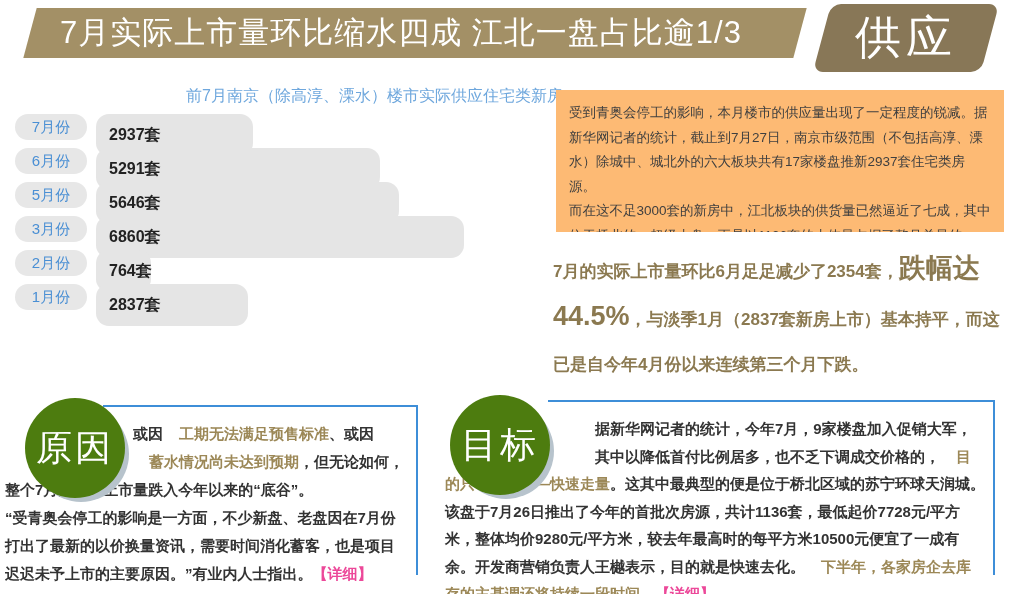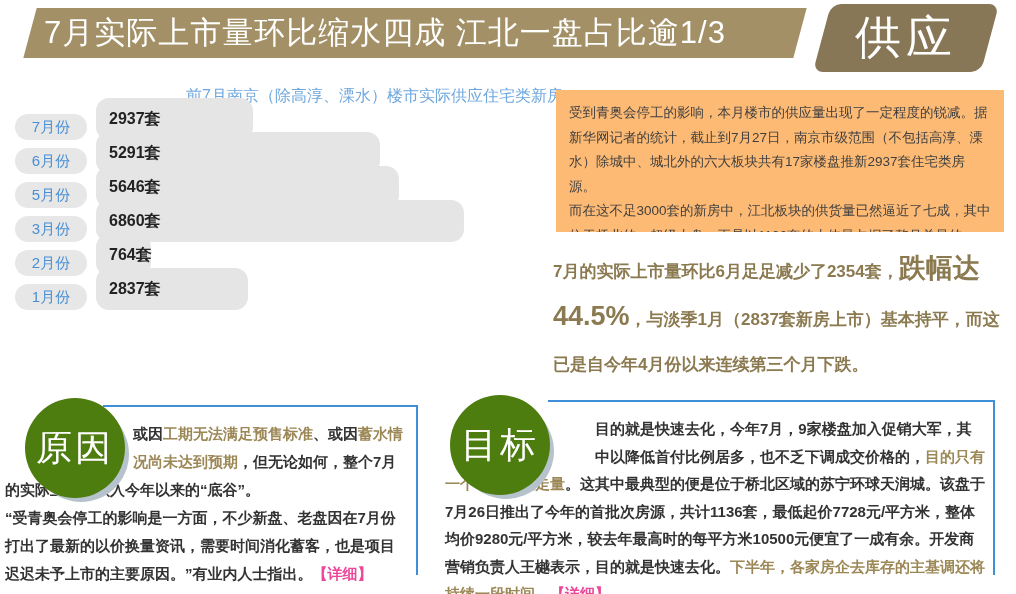--- a/index.html
+++ b/index.html
@@ -2,31 +2,31 @@
 <html lang="zh"><head>
 <meta charset="utf-8">
 <style>
   html,body{margin:0;padding:0;background:#fff;}
   body{font-family:"Liberation Sans","DejaVu Sans",sans-serif;}
   .page{position:relative;width:1016px;height:594px;background:#fff;overflow:hidden;}
 
   
   .banner-bg{position:absolute;left:30px;top:8px;width:770px;height:50px;
     background:#a39066;transform:skewX(-15deg);}
-  .banner-title{position:absolute;left:44px;top:12px;font-size:31px;color:#fff;
+  .banner-title{position:absolute;left:60px;top:12px;font-size:31px;color:#fff;
     letter-spacing:1px;white-space:nowrap;}
   .badge{position:absolute;left:822px;top:4px;width:168px;height:68px;
     background:#887757;transform:skewX(-15deg);border-radius:10px;}
   .badge-inner{width:100%;height:100%;display:flex;align-items:center;justify-content:center;
     transform:skewX(15deg);font-size:46px;color:#fff;letter-spacing:5px;}
 
   
   .chart{position:absolute;left:15px;top:86px;width:548px;}
   .chart-title{margin:0 0 7px 80px;font-size:16px;font-weight:400;color:#6ea7dd;white-space:nowrap;text-align:right;}
-  .crow{display:flex;align-items:flex-end;height:26px;margin-bottom:8px;}
+  .crow{display:flex;align-items:flex-start;height:26px;margin-bottom:8px;}
   .pill{width:72px;height:26px;border-radius:13px;background:#e7e7e7;color:#4a8fd4;
     font-size:15px;display:flex;align-items:center;justify-content:center;margin-right:9px;flex:none;}
   .bar{height:42px;border-radius:13px;background:#e5e5e5;display:flex;align-items:center;flex:none;}
   .bval{padding-left:13px;font-size:16px;font-weight:600;color:#222;white-space:nowrap;}
 
   
   .infobox{position:absolute;left:556px;top:90px;width:448px;height:142px;background:#fdba74;
     box-sizing:border-box;padding:11px 13px;overflow:hidden;}
   .infobox::before{content:"";position:absolute;left:-15px;top:14px;width:0;height:0;
     border-top:14px solid transparent;border-bottom:14px solid transparent;border-right:15px solid #e2e2e2;}
@@ -53,21 +53,21 @@
     letter-spacing:3px;box-shadow:6px 6px 0 -2px #b7c3cc;}
   .sec-reason .circle{left:22px;top:5px;}
   .sec-target .circle{left:7px;top:2px;}
   .sec-text{font-size:15px;font-weight:bold;color:#333;}
   .sec-reason .sec-text{padding:27px 14px 0 2px;line-height:28px;}
   .sec-target .sec-text{padding:22px 10px 0 2px;line-height:27.5px;}
   .sec-text p{margin:0;}
   .spacer{float:left;}
   .sec-reason .spacer{width:128px;height:56px;}
   .sec-target .spacer{width:150px;height:55px;}
-  .gold{color:#9c8857;}
+  .gold{color:#9c8857;padding-left:16px;}
   .link{color:#ec4899;cursor:pointer;}
 </style>
 </head>
 <body>
 
 <div class="page">
 
   <div class="banner-bg"></div>
   <div class="banner-title">7月实际上市量环比缩水四成 江北一盘占比逾1/3</div>
   <div class="badge">
@@ -133,17 +133,17 @@
       <p><span>“受青奥会停工的影响是一方面，不少新盘、老盘因在7月份打出了最新的以价换量资讯，需要时间消化蓄客，也是项目迟迟未予上市的主要原因。”有业内人士指出。</span><span class="link">【详细】</span></p>
     </div>
   </div>
 
   <div class="sec sec-target">
     <div class="topline"></div>
     <div class="sideline"></div>
     <div class="circle">目标</div>
     <div class="sec-text">
       <div class="spacer"></div>
-      <p><span>目的就是快速去化，今年7月，9家楼盘加入促销大军，其中以降低首付比例居多，也不乏下调成交价格的，</span><span class="gold">目的只有一个——快速走量</span><span>。这其中最典型的便是位于桥北区域的苏宁环球天润城。该盘于7月26日推出了今年的首批次房源，共计1136套，最低起价7728元/平方米，整体均价9280元/平方米，较去年最高时的每平方米10500元便宜了一成有余。开发商营销负责人王樾表示，目的就是快速去化。</span><span class="gold">下半年，各家房企去库存的主基调还将持续一段时间。</span><span class="link">【详细】</span></p>
+      <p><span>据新华网记者的统计，今年7月，9家楼盘加入促销大军，其中以降低首付比例居多，也不乏下调成交价格的，</span><span class="gold">目的只有一个——快速走量</span><span>。这其中最典型的便是位于桥北区域的苏宁环球天润城。该盘于7月26日推出了今年的首批次房源，共计1136套，最低起价7728元/平方米，整体均价9280元/平方米，较去年最高时的每平方米10500元便宜了一成有余。开发商营销负责人王樾表示，目的就是快速去化。</span><span class="gold">下半年，各家房企去库存的主基调还将持续一段时间。</span><span class="link">【详细】</span></p>
     </div>
   </div>
 
 </div>
 
 </body></html>

